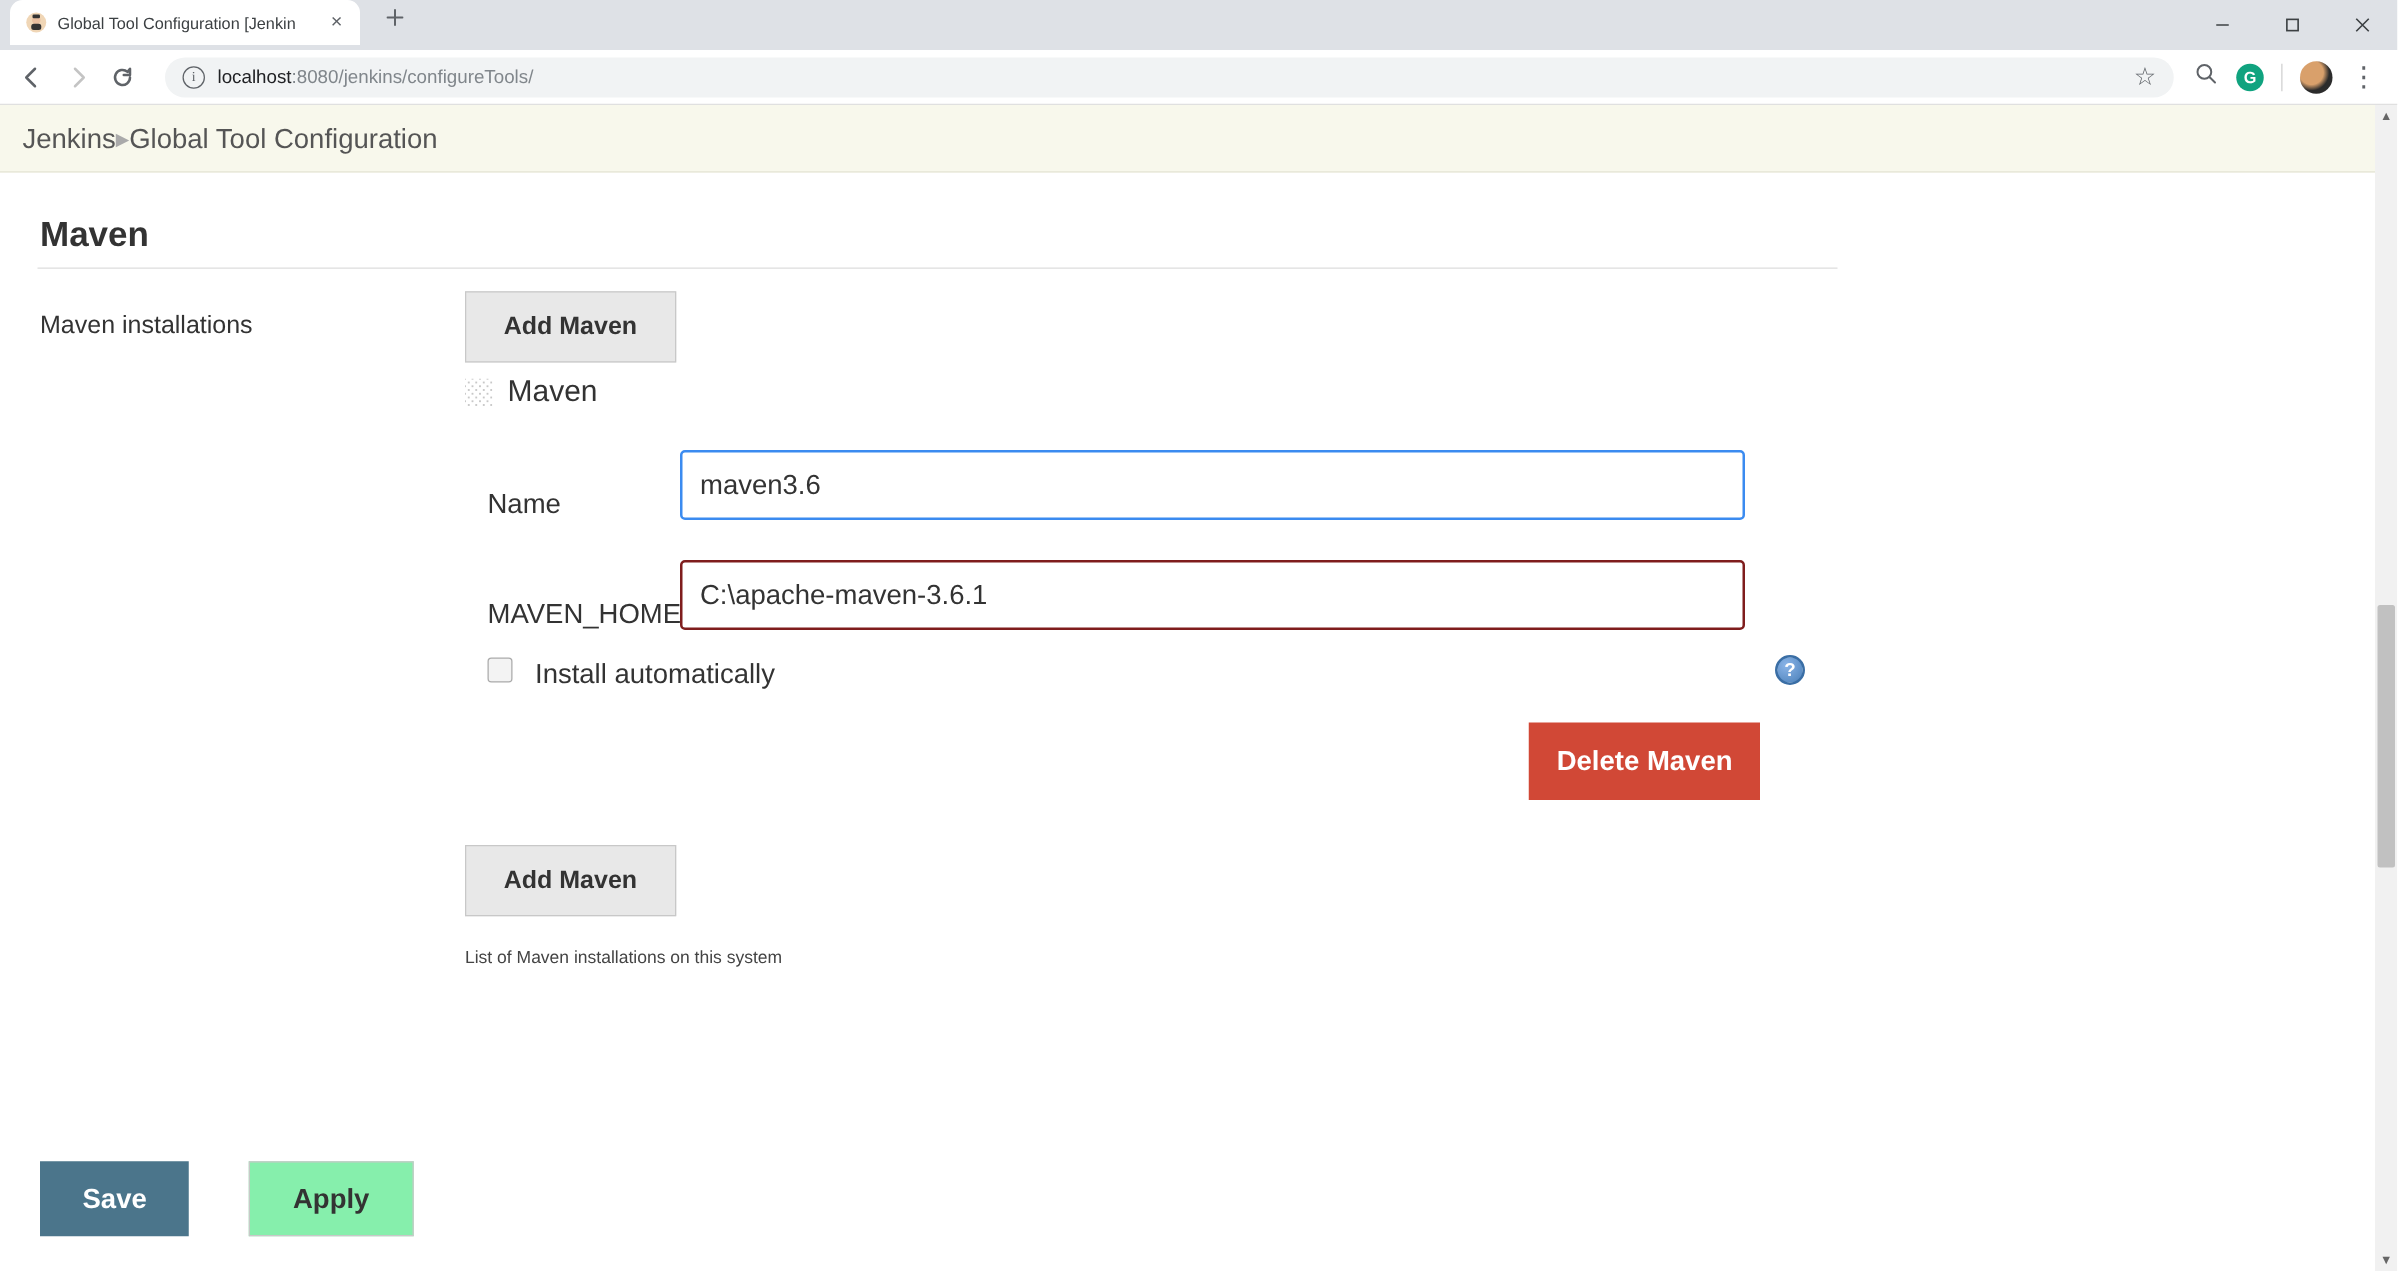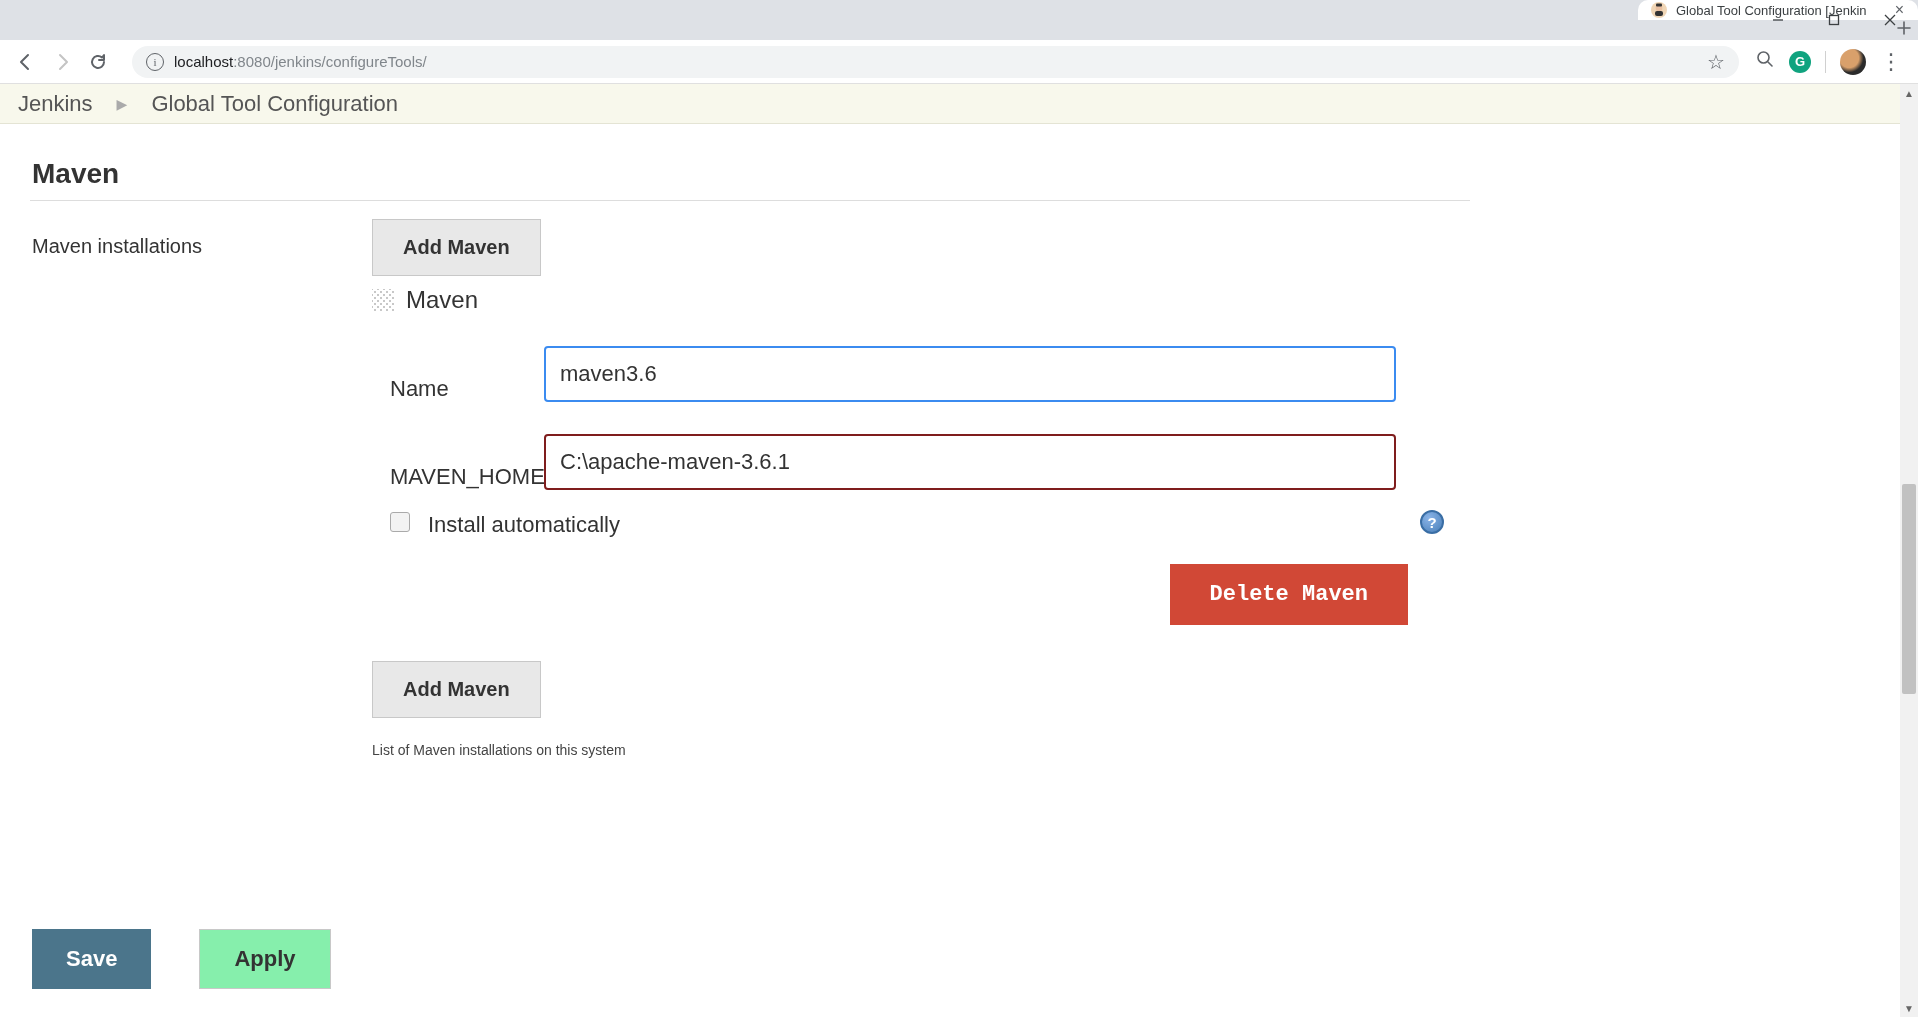--- a/index.html
+++ b/index.html
@@ -10,24 +10,22 @@
     background: #fff;
     overflow: hidden;
   }
 
   
   .browser-chrome { width: 1918px; }
   .tab-bar {
     height: 40px;
     background: #dee1e6;
     display: flex;
-    align-items: flex-end;
     padding-left: 8px;
     position: relative;
-    flex-direction: column;
   }
   .tab {
     background: #fff;
     height: 36px;
     width: 280px;
     border-top-left-radius: 10px;
     border-top-right-radius: 10px;
     display: flex;
     align-items: center;
     padding: 0 10px 0 12px;
@@ -149,27 +147,26 @@
     background: #fff;
   }
   .page-area {
     position: absolute;
     left: 0; top: 0; right: 18px; bottom: 0;
     overflow: hidden;
   }
 
   
   .breadcrumb {
-    height: 40px;
+    height: 54px;
     background: #f8f8ec;
     border-bottom: 1px solid #e4e4d4;
     display: flex;
     align-items: center;
     padding: 0 18px;
-    gap: 24px;
   }
   .breadcrumb .crumb {
     font-size: 22px;
     color: #555;
   }
   .breadcrumb .sep {
     color: #aaa;
     font-size: 14px;
   }
 
@@ -294,23 +291,22 @@
     justify-content: flex-end;
     max-width: 1036px;
     margin-top: 26px;
   }
   .delete-btn {
     background: #d14836;
     border: none;
     color: #fff;
     font-size: 22px;
     font-weight: bold;
-    padding: 18px 40px;
+    padding: 18px 22px;
     cursor: pointer;
-    font-family: Liberation Mono, monospace;
   }
 
   .add-again { margin-top: 36px; }
   .caption {
     margin-top: 24px;
     font-size: 14px;
     color: #444;
   }
 
   

